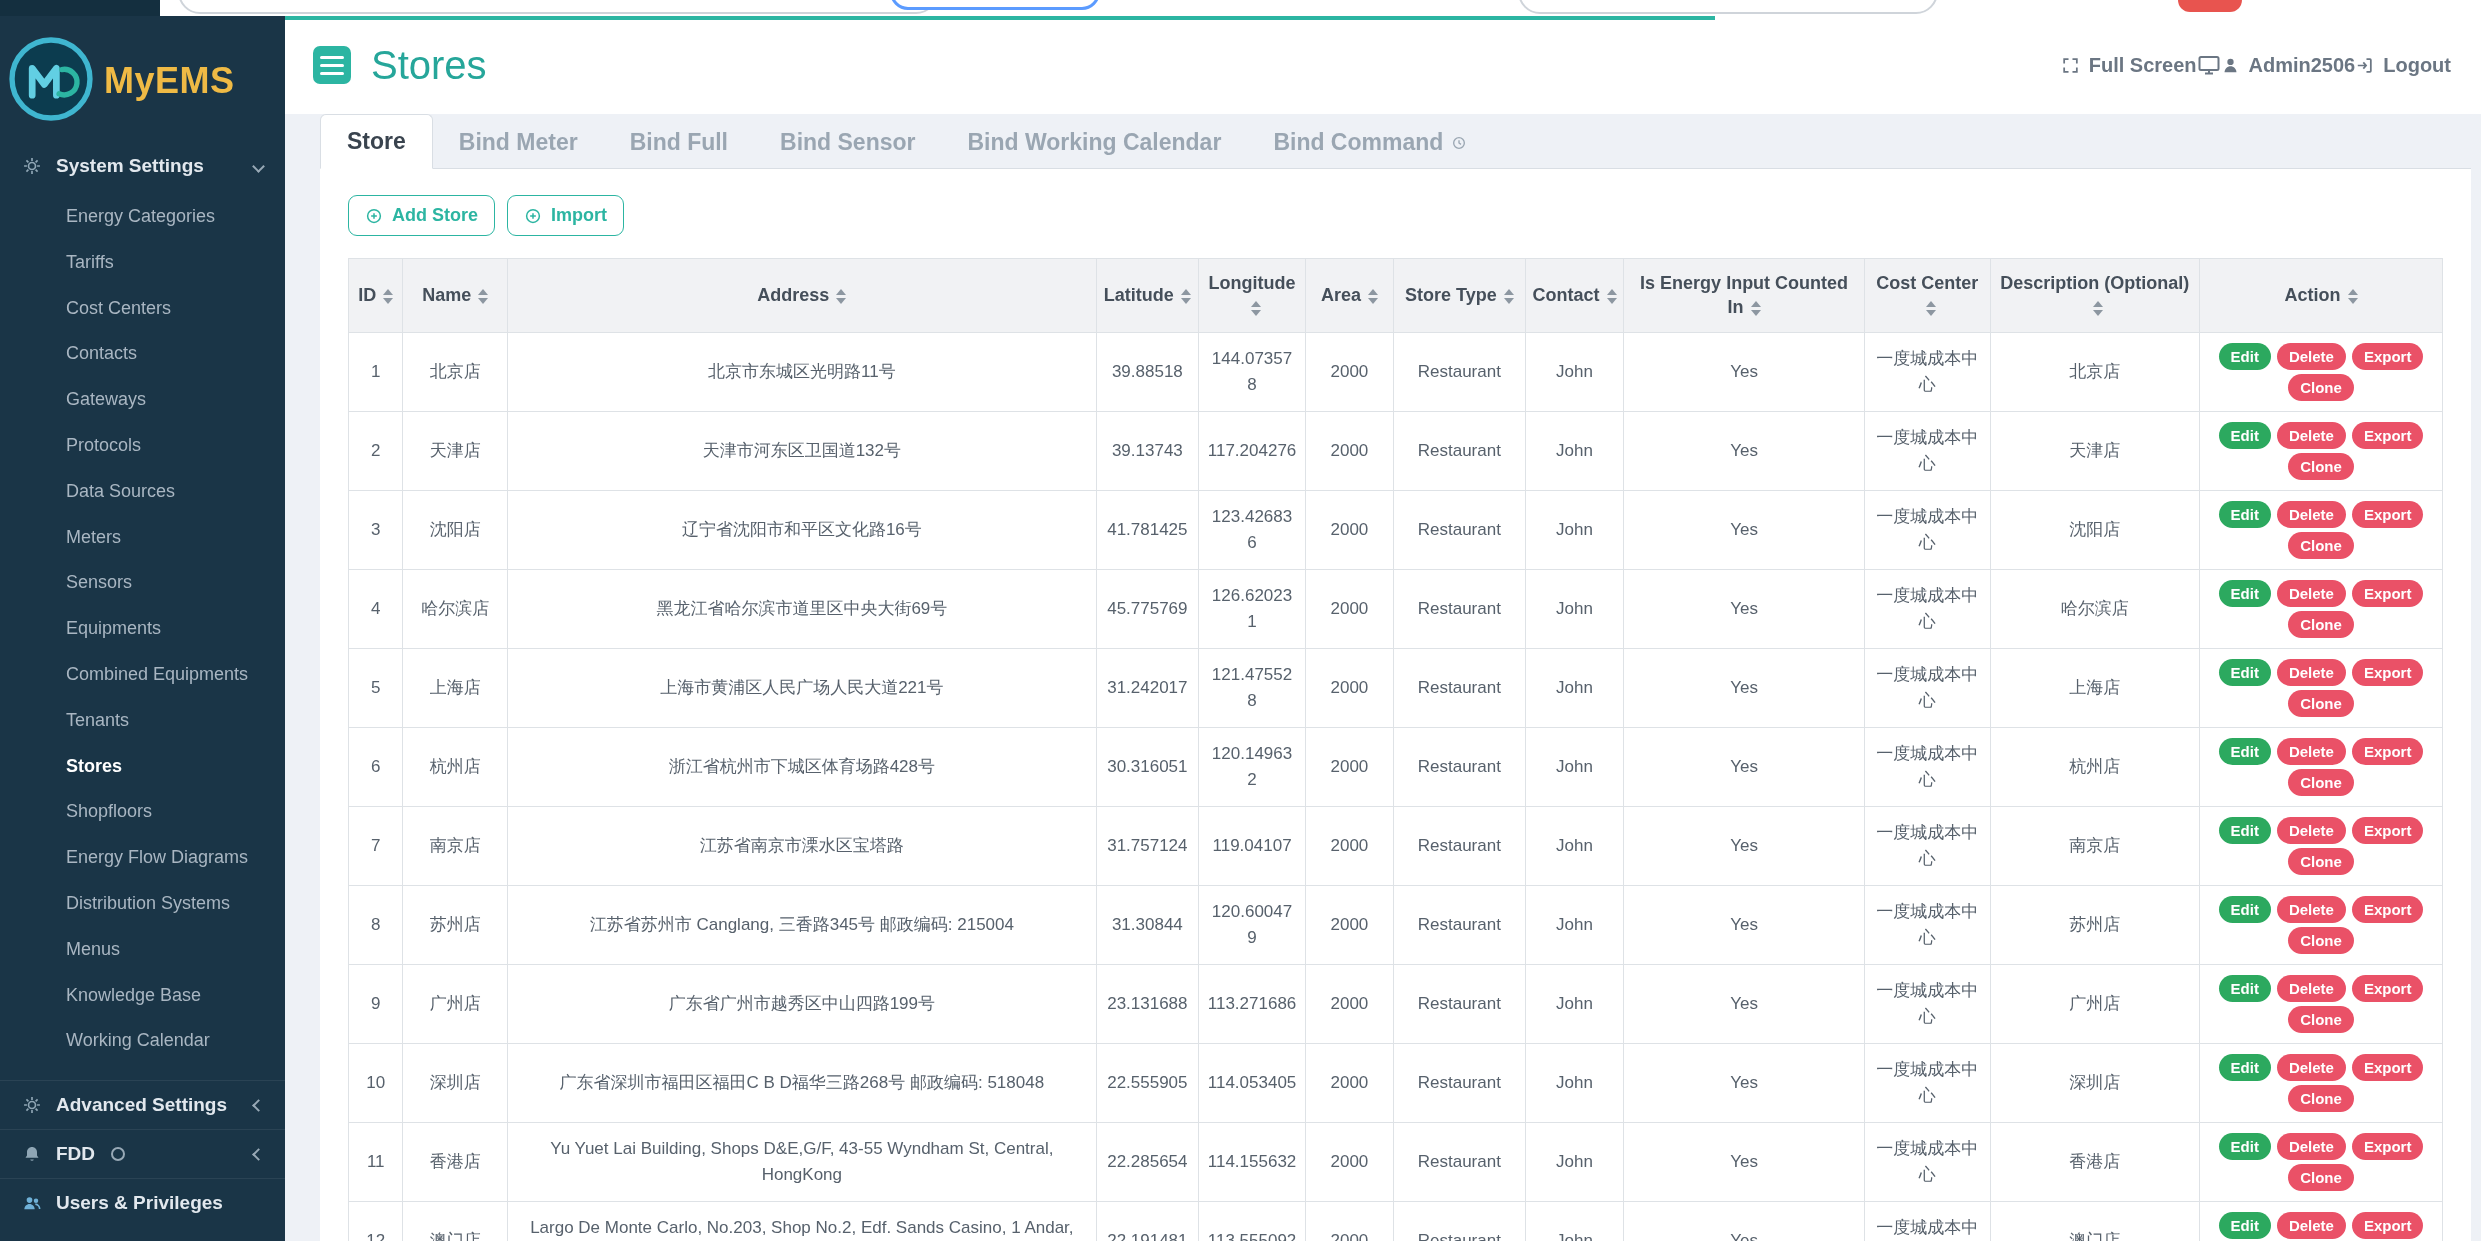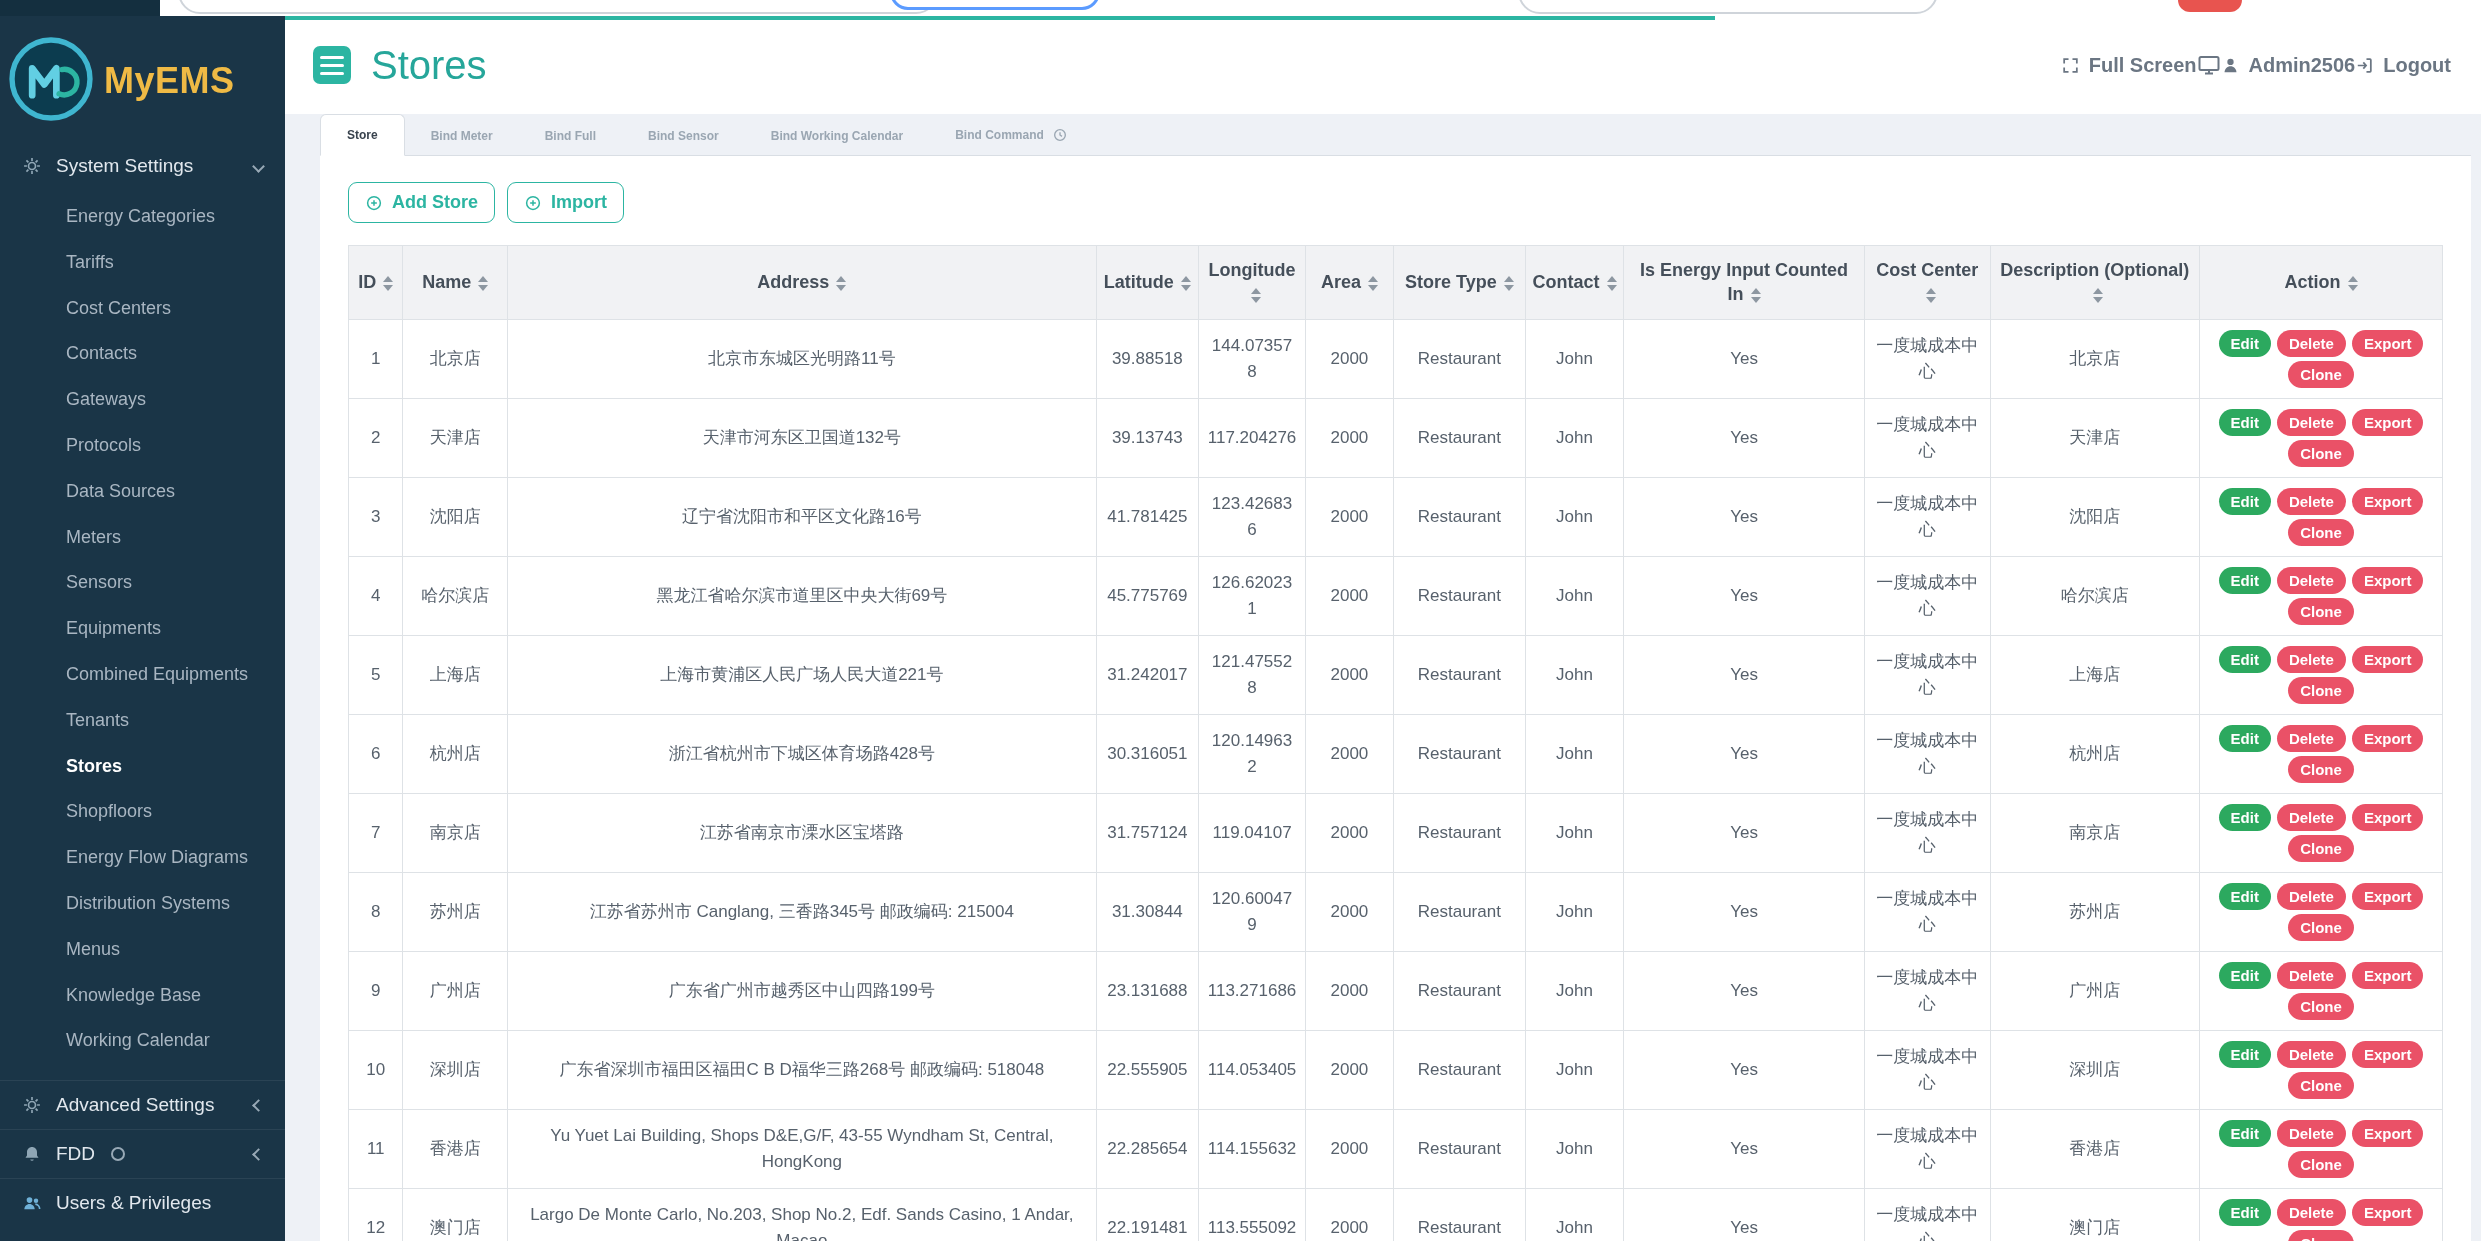--- a/index.html
+++ b/index.html
@@ -18,21 +18,21 @@
   .strip-oval2 { left:1518px; top:-30px; width:420px; }
   .strip-focus { position:absolute; left:890px; top:-26px; width:210px; height:36px; border:3px solid #5b9bff; border-radius:20px; background:#fff; }
   .strip-red { position:absolute; left:2178px; top:-12px; width:64px; height:24px; background:#e8544f; border-radius:12px; }
 
   .app { position:absolute; top:16px; left:0; width:2481px; height:1225px; display:flex; }
 
   
   .sidebar { width:285px; min-width:285px; background:#1a3547; height:100%; overflow:hidden; }
   .logo-row { display:flex; align-items:center; gap:10px; padding:20px 10px 16px 8px; cursor:pointer; }
   .brand-text { font-size:36px; font-weight:700; color:#efba45; letter-spacing:.5px; }
-  .side-section { display:flex; align-items:center; gap:14px; padding:13px 22px; font-size:19px; font-weight:400; color:#e2e8ee; cursor:pointer; }
+  .side-section { display:flex; align-items:center; gap:14px; padding:13px 22px; font-size:19px; font-weight:700; color:#e2e8ee; cursor:pointer; }
   .side-section .s-icon { color:#8fa6b5; display:flex; }
   .chev { width:9px; height:9px; border-right:2px solid #98a9b6; border-bottom:2px solid #98a9b6; display:inline-block; margin-left:auto; flex-shrink:0; }
   .chev-down { transform:rotate(45deg); }
   .chev-left { transform:rotate(135deg); }
   .submenu { padding:4px 8px 16px; }
   .side-item { padding:13px 20px 13px 58px; font-size:18px; color:#a9b6c2; cursor:pointer; line-height:1.1; white-space:nowrap; }
   .side-item.active { color:#ffffff; font-weight:700; }
   .side-section.bordered { border-top:1px solid rgba(255,255,255,0.07); }
   .fdd-badge { width:14px; height:14px; border:2px solid #98a9b6; border-radius:50%; display:inline-block; margin-left:2px; flex-shrink:0; }
 
@@ -42,21 +42,21 @@
   .topbar { height:98px; background:#fff; display:flex; align-items:center; padding:0 30px 0 28px; flex-shrink:0; }
   .burger { width:38px; height:38px; background:#2cb5a2; border:none; border-radius:7px; display:flex; flex-direction:column; justify-content:center; gap:5px; padding:0 7px; cursor:pointer; }
   .burger i { display:block; height:3px; background:#fff; border-radius:2px; }
   .page-title { font-size:40px; color:#26a69a; font-weight:500; margin:0 0 0 20px; }
   .topbar-right { margin-left:auto; display:flex; align-items:center; color:#6b7683; font-size:20px; font-weight:700; }
   .top-item { display:flex; align-items:center; gap:9px; cursor:pointer; }
   .top-item .t-icon { display:flex; }
 
   .content { flex:1; padding:0 10px 0 35px; overflow:hidden; }
   .tabs { display:flex; border-bottom:1px solid #d9dee4; align-items:flex-end; }
-  .tab { padding:13px 26px; font-size:12px; font-weight:700; color:#9aa6b2; cursor:pointer; display:flex; align-items:center; gap:8px; margin-bottom:-1px; white-space:nowrap; }
+  .tab { padding:13px 26px; font-size:23px; font-weight:700; color:#9aa6b2; cursor:pointer; display:flex; align-items:center; gap:8px; margin-bottom:-1px; white-space:nowrap; }
   .tab.active { background:#fff; border:1px solid #d9dee4; border-bottom:1px solid #fff; border-radius:6px 6px 0 0; color:#39434e; }
   .tab-icon { display:flex; }
   .card-body { background:#fff; padding:26px 28px; min-height:1100px; }
   .toolbar { display:flex; gap:12px; }
   .btn-outline { display:inline-flex; align-items:center; gap:9px; border:1px solid #2cb5a2; color:#2cb5a2; background:#fff; border-radius:9px; padding:9px 16px; font-size:18px; font-weight:600; cursor:pointer; font-family:inherit; }
   .btn-outline .b-icon { display:flex; }
 
   .stores-table { width:100%; border-collapse:collapse; margin-top:22px; table-layout:fixed; }
   .stores-table th, .stores-table td { border:1px solid #dee2e6; }
   .stores-table thead th { background:#f1f2f4; font-size:18px; font-weight:700; color:#454f5a; padding:12px 6px; text-align:center; vertical-align:middle; line-height:1.35; cursor:pointer; }

